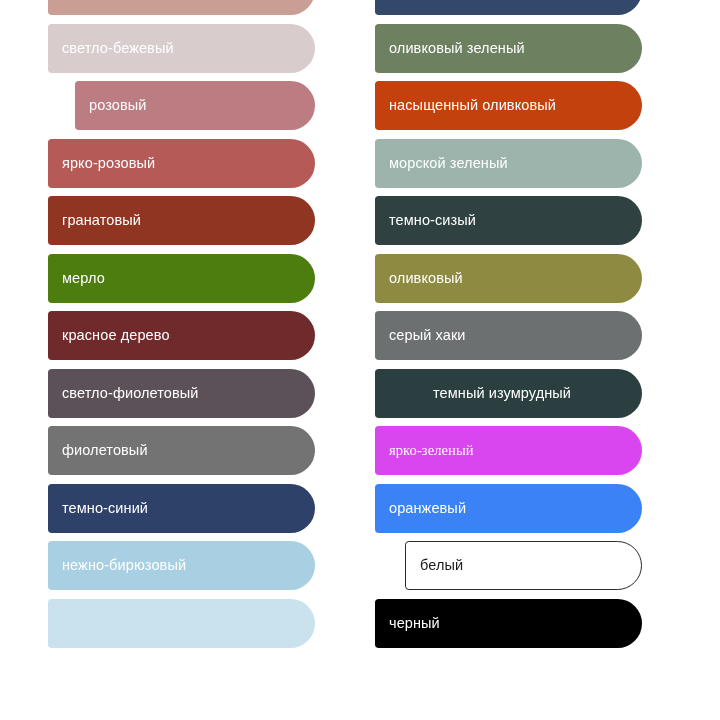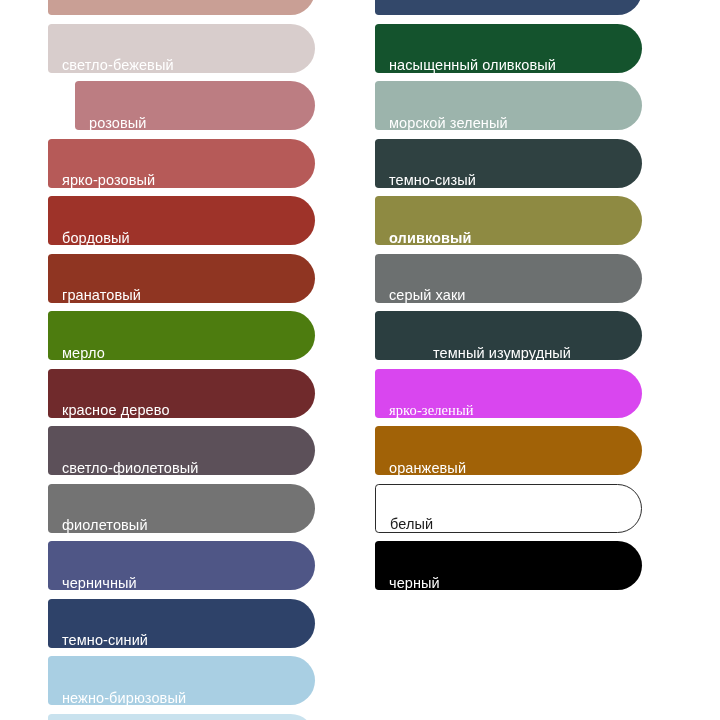--- a/index.html
+++ b/index.html
@@ -33,38 +33,39 @@
 
   #column-left  { left: 48px;  }
   #column-right { left: 375px; }
 
   .swatch-row {
     position: relative;
     height: 49px;
     margin-bottom: 8.5px;
     border-radius: 4px 26px 26px 4px;
     display: flex;
-    align-items: flex-end;
+    align-items: center;
     box-sizing: border-box;
     overflow: hidden;
   }
 
   .swatch-label {
     padding-left: 14px;
     font-size: 14.5px;
     line-height: 1;
     letter-spacing: 0.1px;
     white-space: nowrap;
     color: #ffffff;
   }
 
   
   .swatch-row.outlined {
     background: #ffffff;
     border: 1.4px solid #2b2b2b;
+    margin-left: 30px;
   }
   .swatch-row.outlined .swatch-label { color: #1c1c1c; }
 
   
   .swatch-row.dark-text .swatch-label { color: #1c1c1c; }
 </style>
 </head>
 <body>
 
 <div id="palette-board">
@@ -73,75 +74,72 @@
       <div class="swatch-row" style="background: rgb(201, 159, 149);"></div>
       <div class="swatch-row" style="background: rgb(216, 205, 204);">
         <span class="swatch-label">светло-бежевый</span>
       </div>
       <div class="swatch-row" style="background: rgb(188, 125, 130); margin-left: 27px;">
         <span class="swatch-label">розовый</span>
       </div>
       <div class="swatch-row" style="background: rgb(182, 90, 88);">
         <span class="swatch-label">ярко-розовый</span>
       </div>
-      <div class="swatch-row" style="background: rgb(158, 51, 41);">
-        <span class="swatch-label">бордовый</span>
-      </div>
       <div class="swatch-row" style="background: rgb(143, 53, 34);">
         <span class="swatch-label">гранатовый</span>
       </div>
       <div class="swatch-row" style="background: #4d7c0f;">
         <span class="swatch-label">мерло</span>
       </div>
       <div class="swatch-row" style="background: rgb(112, 42, 44);">
         <span class="swatch-label">красное дерево</span>
       </div>
       <div class="swatch-row" style="background: rgb(92, 80, 89);">
         <span class="swatch-label">светло-фиолетовый</span>
       </div>
       <div class="swatch-row" style="background: #737373;">
         <span class="swatch-label">фиолетовый</span>
       </div>
-      <div class="swatch-row" style="background: rgb(79, 86, 134);">
-        <span class="swatch-label">черничный</span>
-      </div>
       <div class="swatch-row" style="background: rgb(46, 66, 105);">
         <span class="swatch-label">темно-синий</span>
       </div>
       <div class="swatch-row" style="background: rgb(169, 207, 227);">
         <span class="swatch-label">нежно-бирюзовый</span>
       </div>
       <div class="swatch-row" style="background: rgb(201, 226, 238);">
         <span class="swatch-label"></span>
       </div>
     </div>
   <div class="column" id="column-right">
       <div class="swatch-row" style="background: rgb(51, 72, 106);"></div>
-      <div class="swatch-row" style="background: #14532d;">
+      <div class="swatch-row" style="background: rgb(109, 128, 96);">
+        <span class="swatch-label">оливковый зеленый</span>
+      </div>
+      <div class="swatch-row" style="background: #c2410c;">
         <span class="swatch-label">насыщенный оливковый</span>
       </div>
       <div class="swatch-row" style="background: rgb(156, 180, 172);">
         <span class="swatch-label">морской зеленый</span>
       </div>
       <div class="swatch-row" style="background: rgb(47, 65, 65);">
         <span class="swatch-label">темно-сизый</span>
       </div>
-      <div class="swatch-row" style="background: rgb(142, 138, 66); font-weight: bold;">
+      <div class="swatch-row" style="background: rgb(142, 138, 66);">
         <span class="swatch-label">оливковый</span>
       </div>
       <div class="swatch-row" style="background: rgb(108, 112, 112);">
         <span class="swatch-label">серый хаки</span>
       </div>
       <div class="swatch-row" style="background: rgb(43, 62, 64); padding-left: 44px;">
         <span class="swatch-label">темный изумрудный</span>
       </div>
       <div class="swatch-row" style="background: #d946ef; font-family: Liberation Serif, serif;">
         <span class="swatch-label">ярко-зеленый</span>
       </div>
-      <div class="swatch-row" style="background: #a16207;">
+      <div class="swatch-row" style="background: #3b82f6;">
         <span class="swatch-label">оранжевый</span>
       </div>
       <div class="swatch-row outlined dark-text" style="background: rgb(255, 255, 255); border-color: rgb(43, 43, 43);">
         <span class="swatch-label">белый</span>
       </div>
       <div class="swatch-row" style="background: rgb(0, 0, 0);">
         <span class="swatch-label">черный</span>
       </div>
     </div>
 

